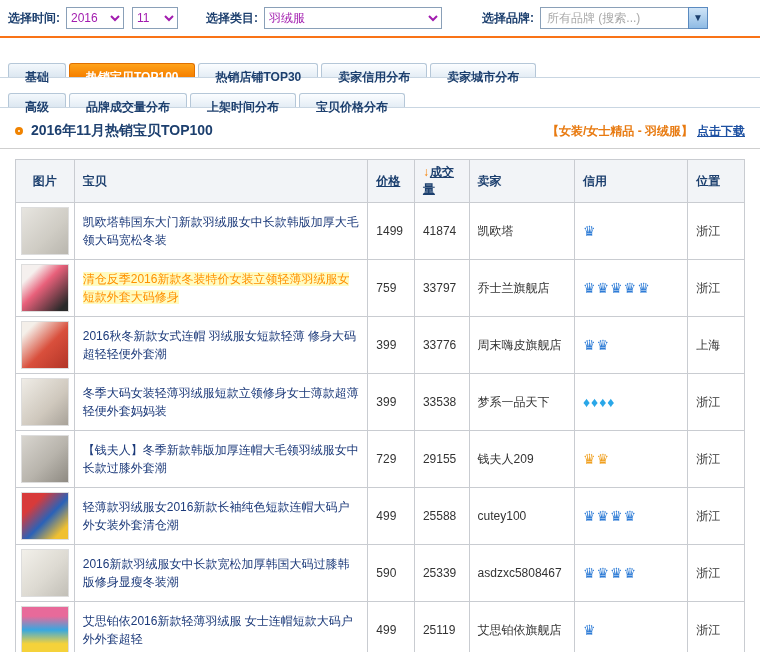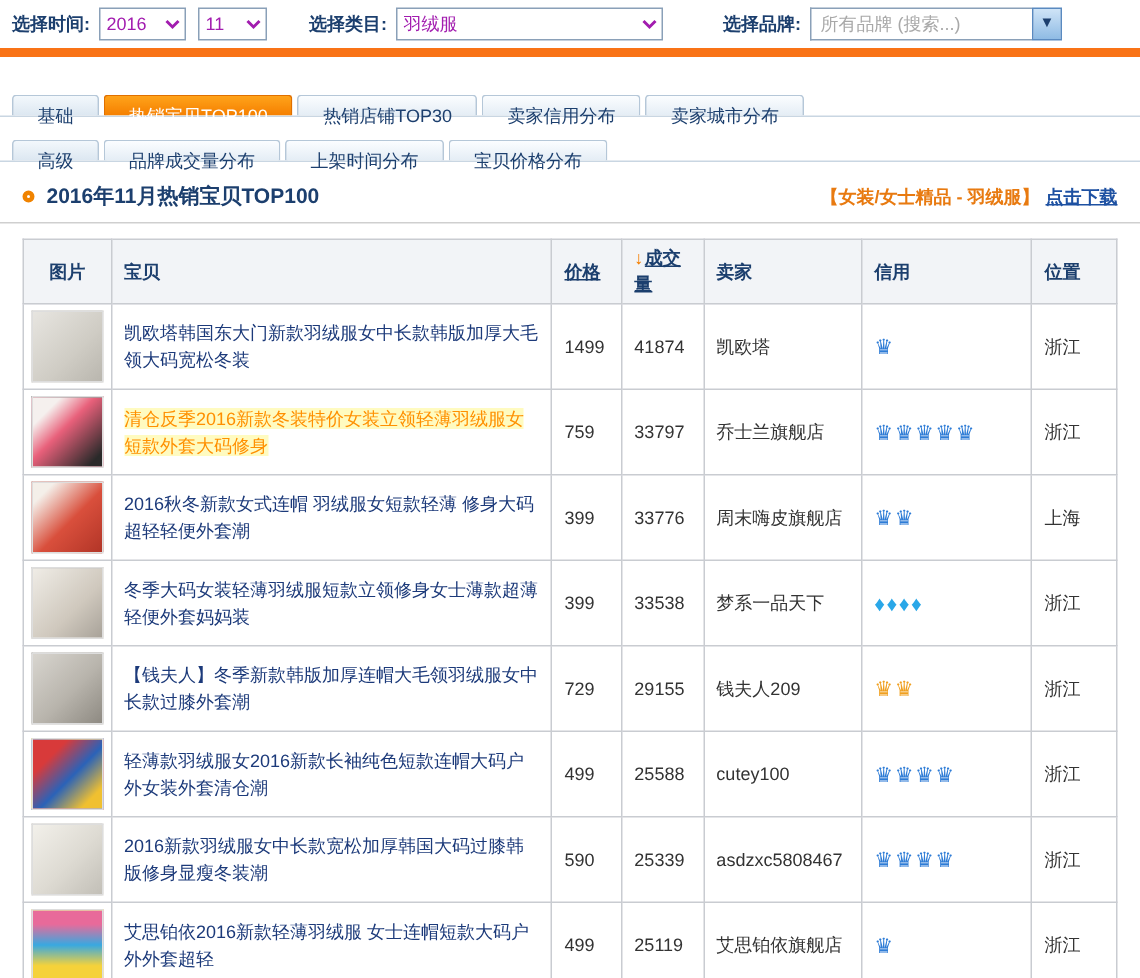--- a/index.html
+++ b/index.html
@@ -1,35 +1,35 @@
 <!DOCTYPE html>
 <html><head>
 <meta charset="utf-8">
 <style>
   * { margin:0; padding:0; box-sizing:border-box; }
   html,body { background:#fff; }
   body { font-family:"Liberation Sans","DejaVu Sans",sans-serif; font-size:12px; color:#333; }
   .page { width:760px; height:652px; overflow:hidden; background:#fff; }
 
   
-  .filter-bar { display:flex; align-items:center; height:38px; padding:0 8px; border-bottom:6px solid #f97316; }
+  .filter-bar { display:flex; align-items:center; height:38px; padding:0 8px; border-bottom:2px solid #f97316; }
   .f-label { color:#1c3f6e; font-weight:bold; margin-right:6px; white-space:nowrap; }
   .filter-bar select { height:22px; border:1px solid #8aa0b8; background:#fff; color:#a21caf; font-size:12px; margin-right:8px; }
   .sel-year { width:58px; }
   .sel-month { width:46px; margin-right:28px !important; }
   .sel-category { width:178px; margin-right:40px !important; }
   .brand-combo { display:flex; align-items:center; height:22px; }
   .brand-combo input { width:148px; height:22px; border:1px solid #8aa0b8; border-right:none; padding:0 6px; font-size:12px; color:#999; }
   .brand-combo input::placeholder { color:#a8a8a8; }
   .combo-btn { width:20px; height:22px; border:1px solid #5a8ac0; background:linear-gradient(#cfe4f7,#8fbbe4); color:#1c3f6e; font-size:10px; cursor:pointer; line-height:20px; text-align:center; }
 
   
   .tabs-block { margin-top:10px; }
   .tab-row { display:flex; align-items:flex-end; height:30px; border-bottom:1px solid #c9d6e2; padding-left:8px; }
-  .tab { height:14px; line-height:26px; padding:0 16px; margin-right:3px; background:linear-gradient(#fbfdff,#e4edf5); border:1px solid #b5c7d8; border-bottom:none; border-radius:3px 3px 0 0; color:#1c3f6e; font-weight:normal; cursor:pointer; white-space:nowrap; }
+  .tab { height:14px; line-height:26px; padding:0 16px; margin-right:3px; background:linear-gradient(#fbfdff,#e4edf5); border:1px solid #b5c7d8; border-bottom:none; border-radius:3px 3px 0 0; color:#1c3f6e; font-weight:bold; cursor:pointer; white-space:nowrap; }
   .tab.side { width:58px; padding:0; text-align:center; background:linear-gradient(#f3f8fc,#dce7f1); cursor:default; }
   .tab.active { background:linear-gradient(#ffa31a,#f57f00); border-color:#e07000; color:#fff;text-align:center; }
 
   
   .section-head { display:flex; align-items:center; margin:14px 15px 8px 15px; }
   .bullet { width:8px; height:8px; border:3px solid #f08300; border-radius:50%; margin-right:8px; flex:0 0 auto; }
   .section-title { font-size:14px; font-weight:bold; color:#1c3f6e; flex:1 1 auto; }
   .crumb { color:#e87a10; font-weight:bold; margin-right:4px; }
   .dl-link { color:#1e51a2; text-decoration:underline; cursor:pointer; font-weight:bold; }
   .head-rule { height:1px; background:#cfcfcf; margin:0 0 10px 0; }

